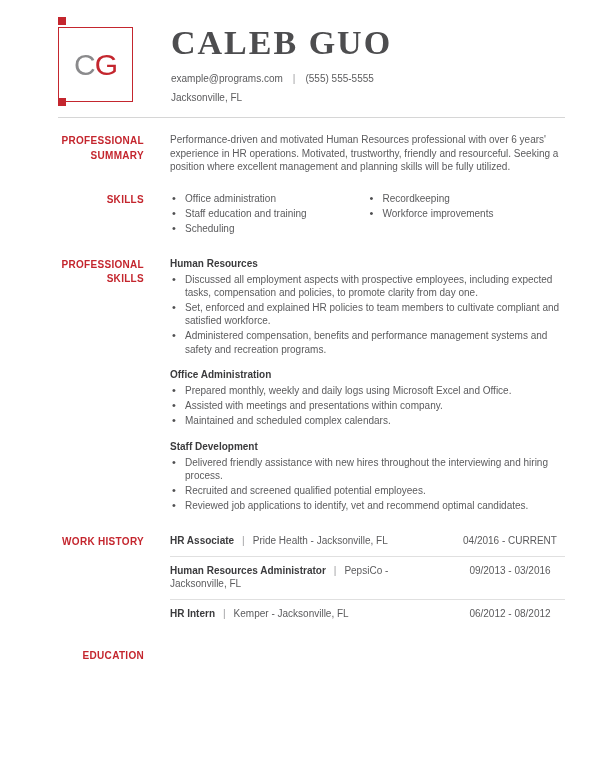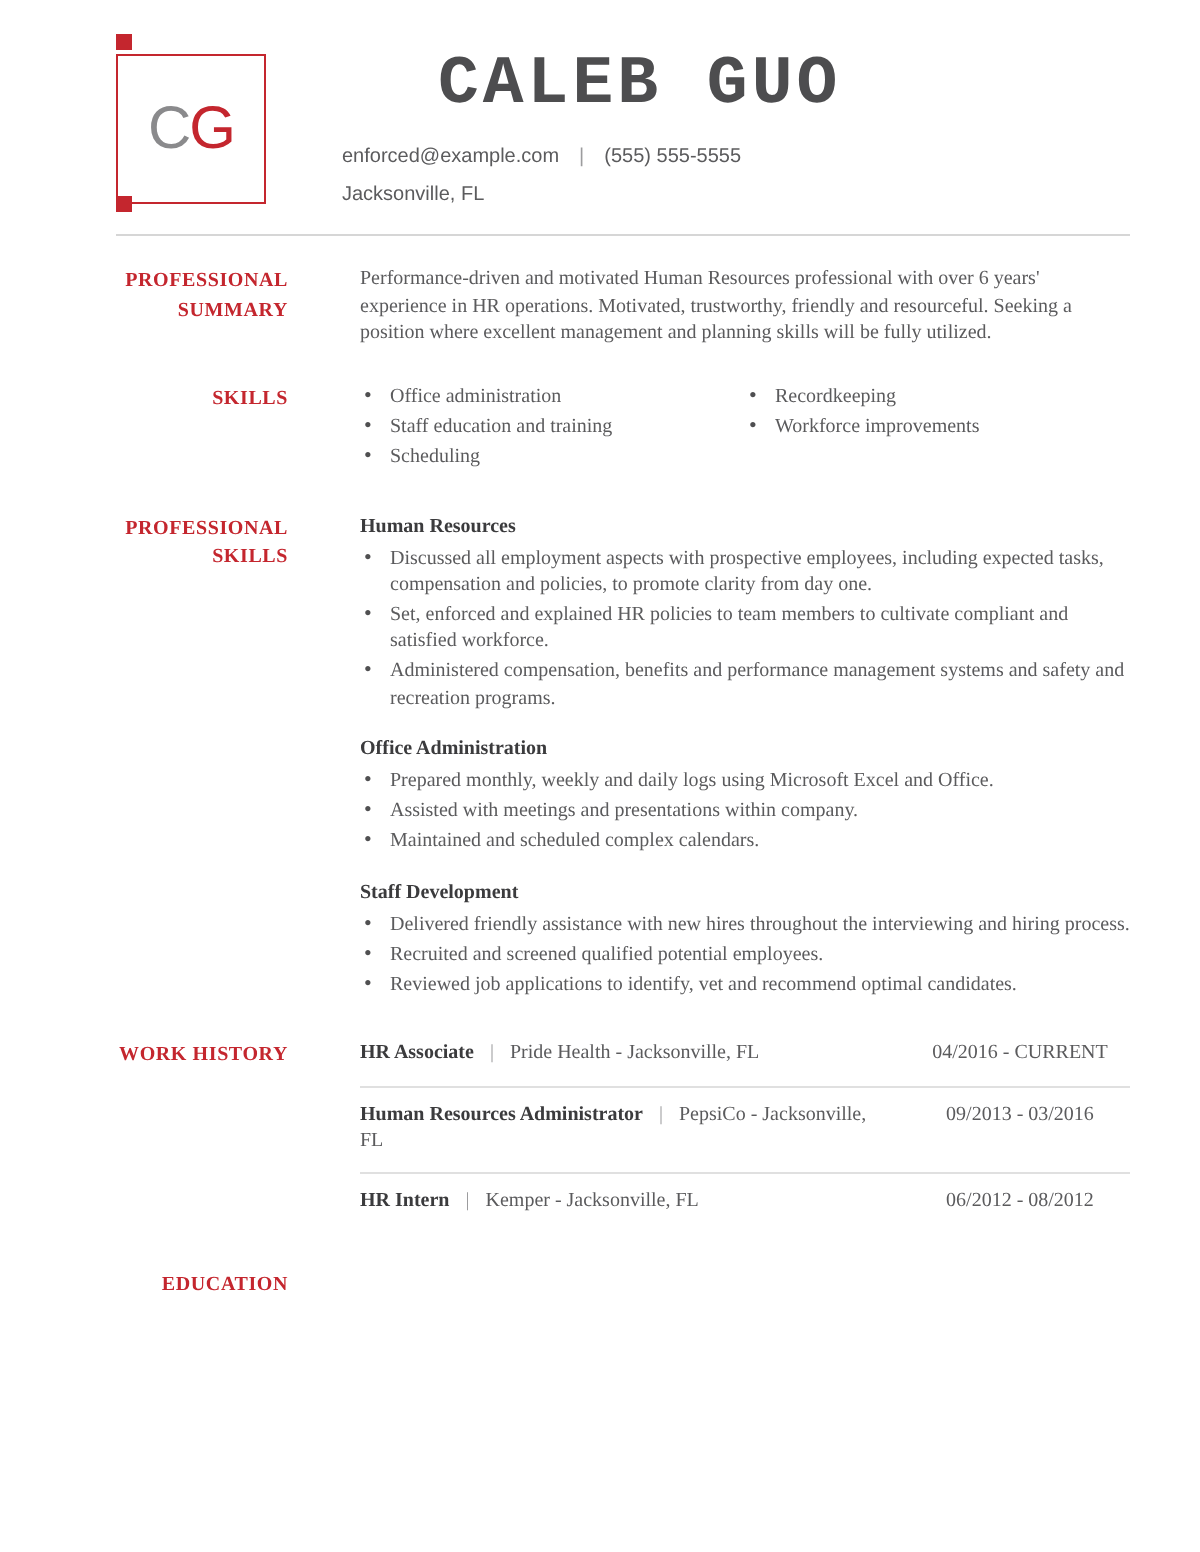--- a/index.html
+++ b/index.html
@@ -61,44 +61,42 @@
   .header-text{
     margin-left:38px;
     padding-top:2px;
   }
   .name{
     font-size:34px;
     font-weight:bold;
     color:var(--name_text);
     letter-spacing:2px;
     line-height:1;
-    font-family:Liberation Mono, monospace;
-    margin-left:48px;
+    font-family:Liberation Serif, serif;
   }
   .contact-line{
     margin-top:12px;
     color:var(--body_text);
   }
   .contact-line .pipe{
     margin:0 10px;
     color:#9c9c9e;
   }
   .location{margin-top:6px;}
   .header-rule{
     border:none;
     border-top:1px solid var(--divider);
     margin:13px 0 15px 0;
   }
   
   .row{
     display:grid;
     grid-template-columns:86px 1fr;
-    column-gap:36px;
+    column-gap:26px;
     margin-bottom:19px;
-    font-family:Liberation Serif, serif;
   }
   .sec-label{
     color:var(--accent);
     font-weight:bold;
     text-align:right;
     font-size:10px;
     letter-spacing:.3px;
     line-height:1.45;
     padding-top:1px;
   }
@@ -161,21 +159,21 @@
       <span class="corner-sq top"></span>
       <div class="monogram">
         <span class="mono-first">C</span>
           <span class="mono-second">G</span>
       </div>
       <span class="corner-sq bottom"></span>
     </div>
     <div class="header-text">
       <div class="name">CALEB GUO</div>
       <div class="contact-line">
-        <span>enforced@example.com</span><span class="pipe">|</span><span>(555) 555-5555</span>
+        <span>example@programs.com</span><span class="pipe">|</span><span>(555) 555-5555</span>
       </div>
       <div class="location">Jacksonville, FL</div>
     </div>
   </div>
 
   <hr class="header-rule">
 
   <div class="row">
     <div class="sec-label">PROFESSIONAL SUMMARY</div>
     <div class="sec-content">

